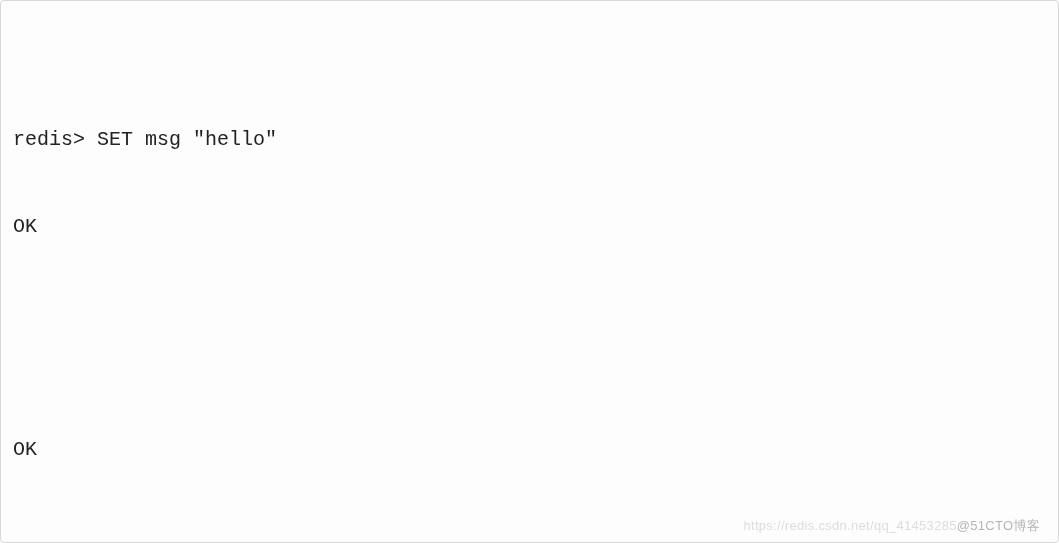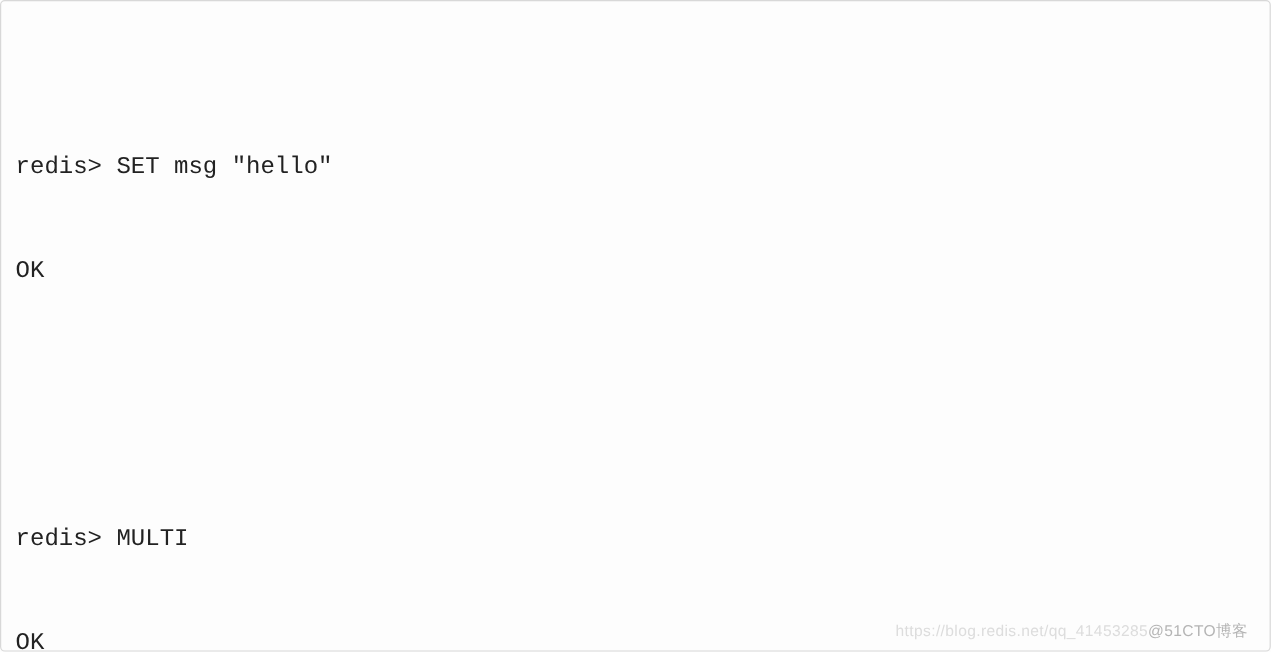--- a/index.html
+++ b/index.html
@@ -46,24 +46,23 @@
   </style>
 </head>
 <body>
 
 <div class="terminal">
   <div class="block">
     <div><span>redis&gt;</span> <span>SET msg "hello"</span></div>
     <div>OK</div>
   </div>
   <div class="block">
-    <div><span>redis&gt;</span> <span>MULTI</span></div>
     <div>OK</div>
   </div>
   
   
   
   
 </div>
 
 <div class="watermark">
-  <span class="faint">https://blog.redis.net/qq_41453285</span><span>@51CTO博客</span>
+  <span class="faint">https://redis.csdn.net/qq_41453285</span><span>@51CTO博客</span>
 </div>
 
 </body></html>

